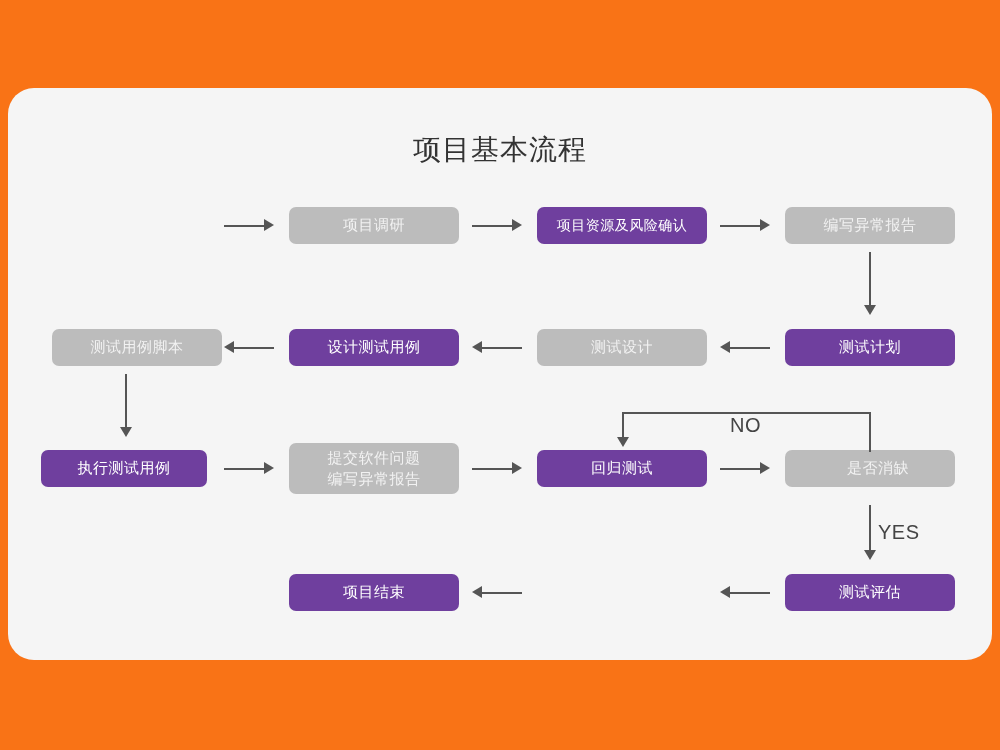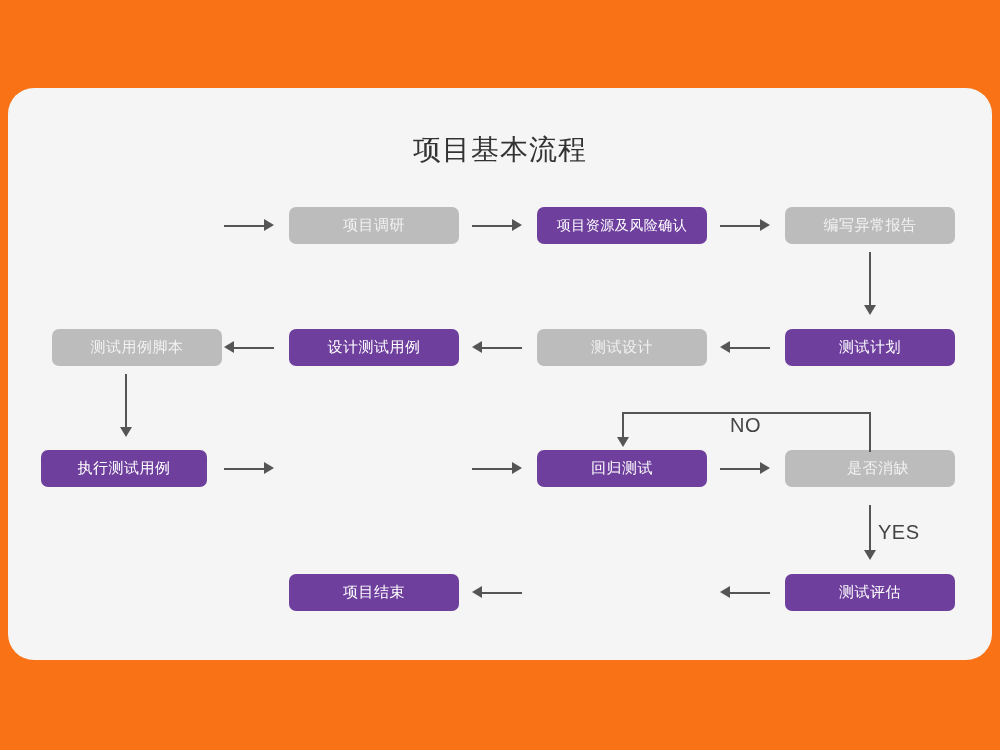--- a/index.html
+++ b/index.html
@@ -144,20 +144,22 @@
     <div class="arrowhead ah-down" style="left:120px; top:427px;"></div>
   </div>
 
   <div class="node purple" style="left:41px; top:450px; width:166px; height:37px;">执行测试用例</div>
 
   <div class="conn">
     <div class="hline" style="left:224px; top:468px; width:42px;"></div>
     <div class="arrowhead ah-right" style="left:264px; top:462px;"></div>
   </div>
 
+  <div class="node gray" style="left:289px; top:443px; width:170px; height:51px;">提交软件问题
+编写异常报告</div>
 
   <div class="conn">
     <div class="hline" style="left:472px; top:468px; width:42px;"></div>
     <div class="arrowhead ah-right" style="left:512px; top:462px;"></div>
   </div>
 
   <div class="node purple" style="left:537px; top:450px; width:170px; height:37px;">回归测试</div>
 
   <div class="conn">
     <div class="hline" style="left:720px; top:468px; width:42px;"></div>

